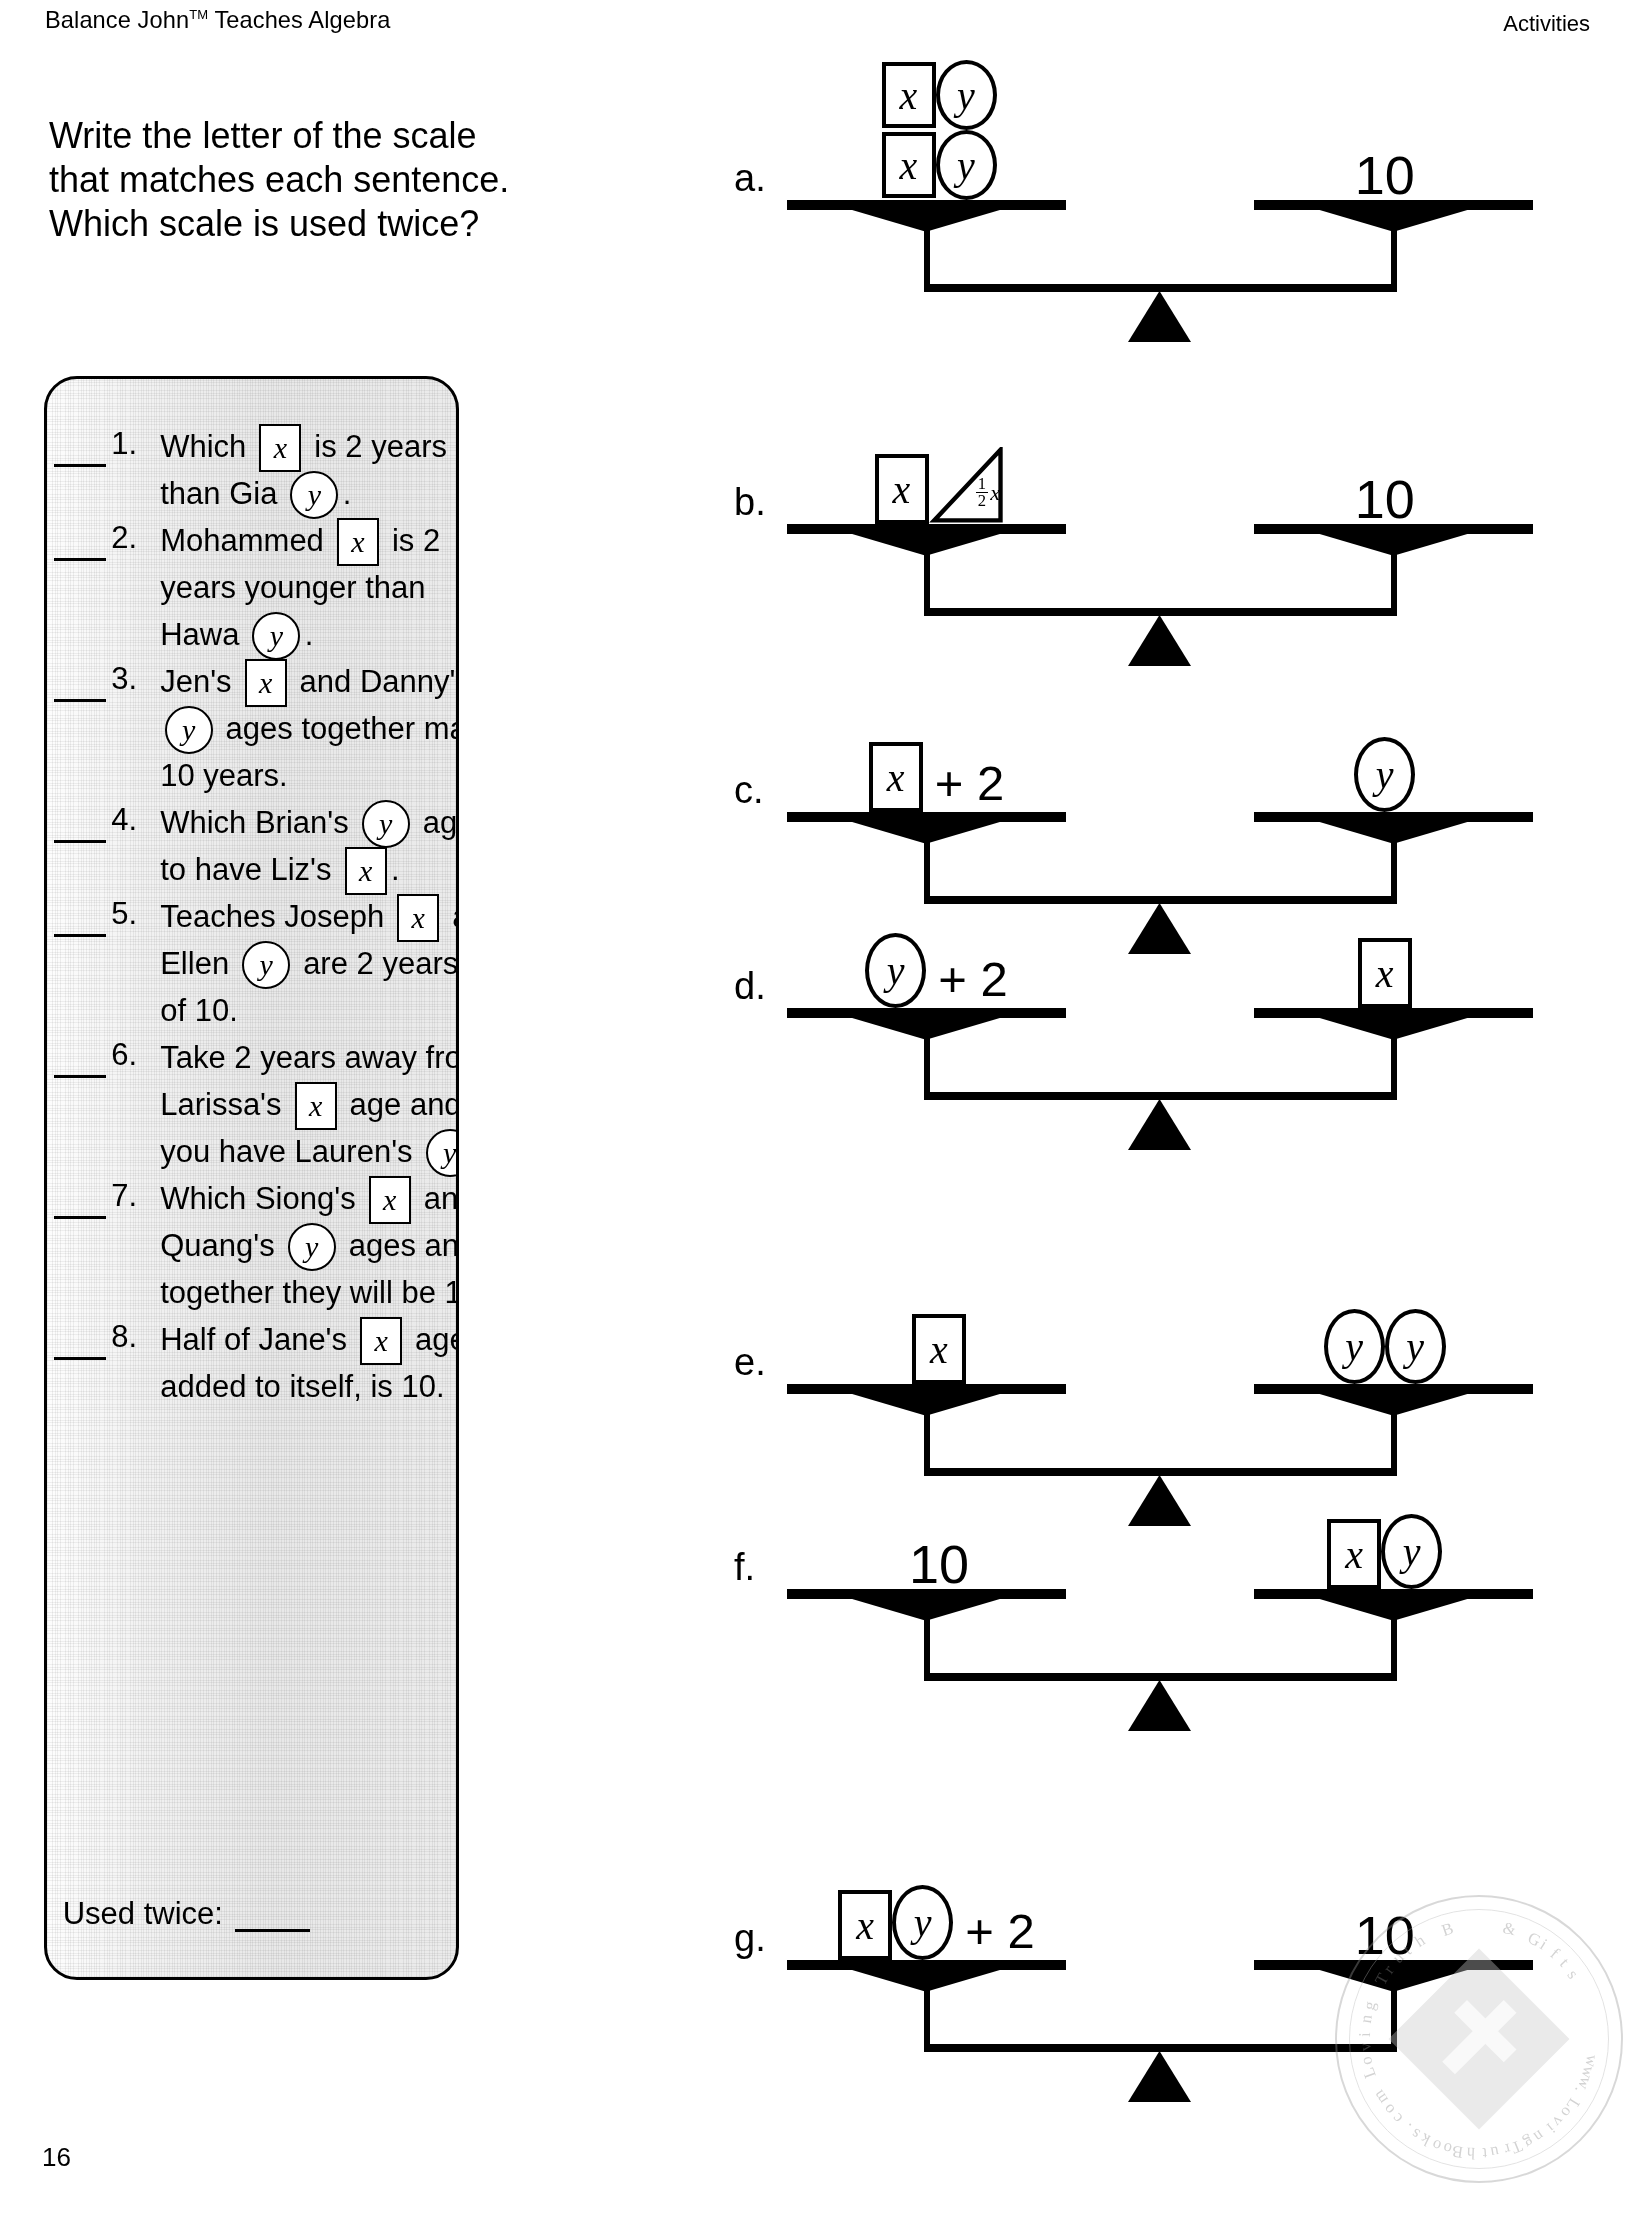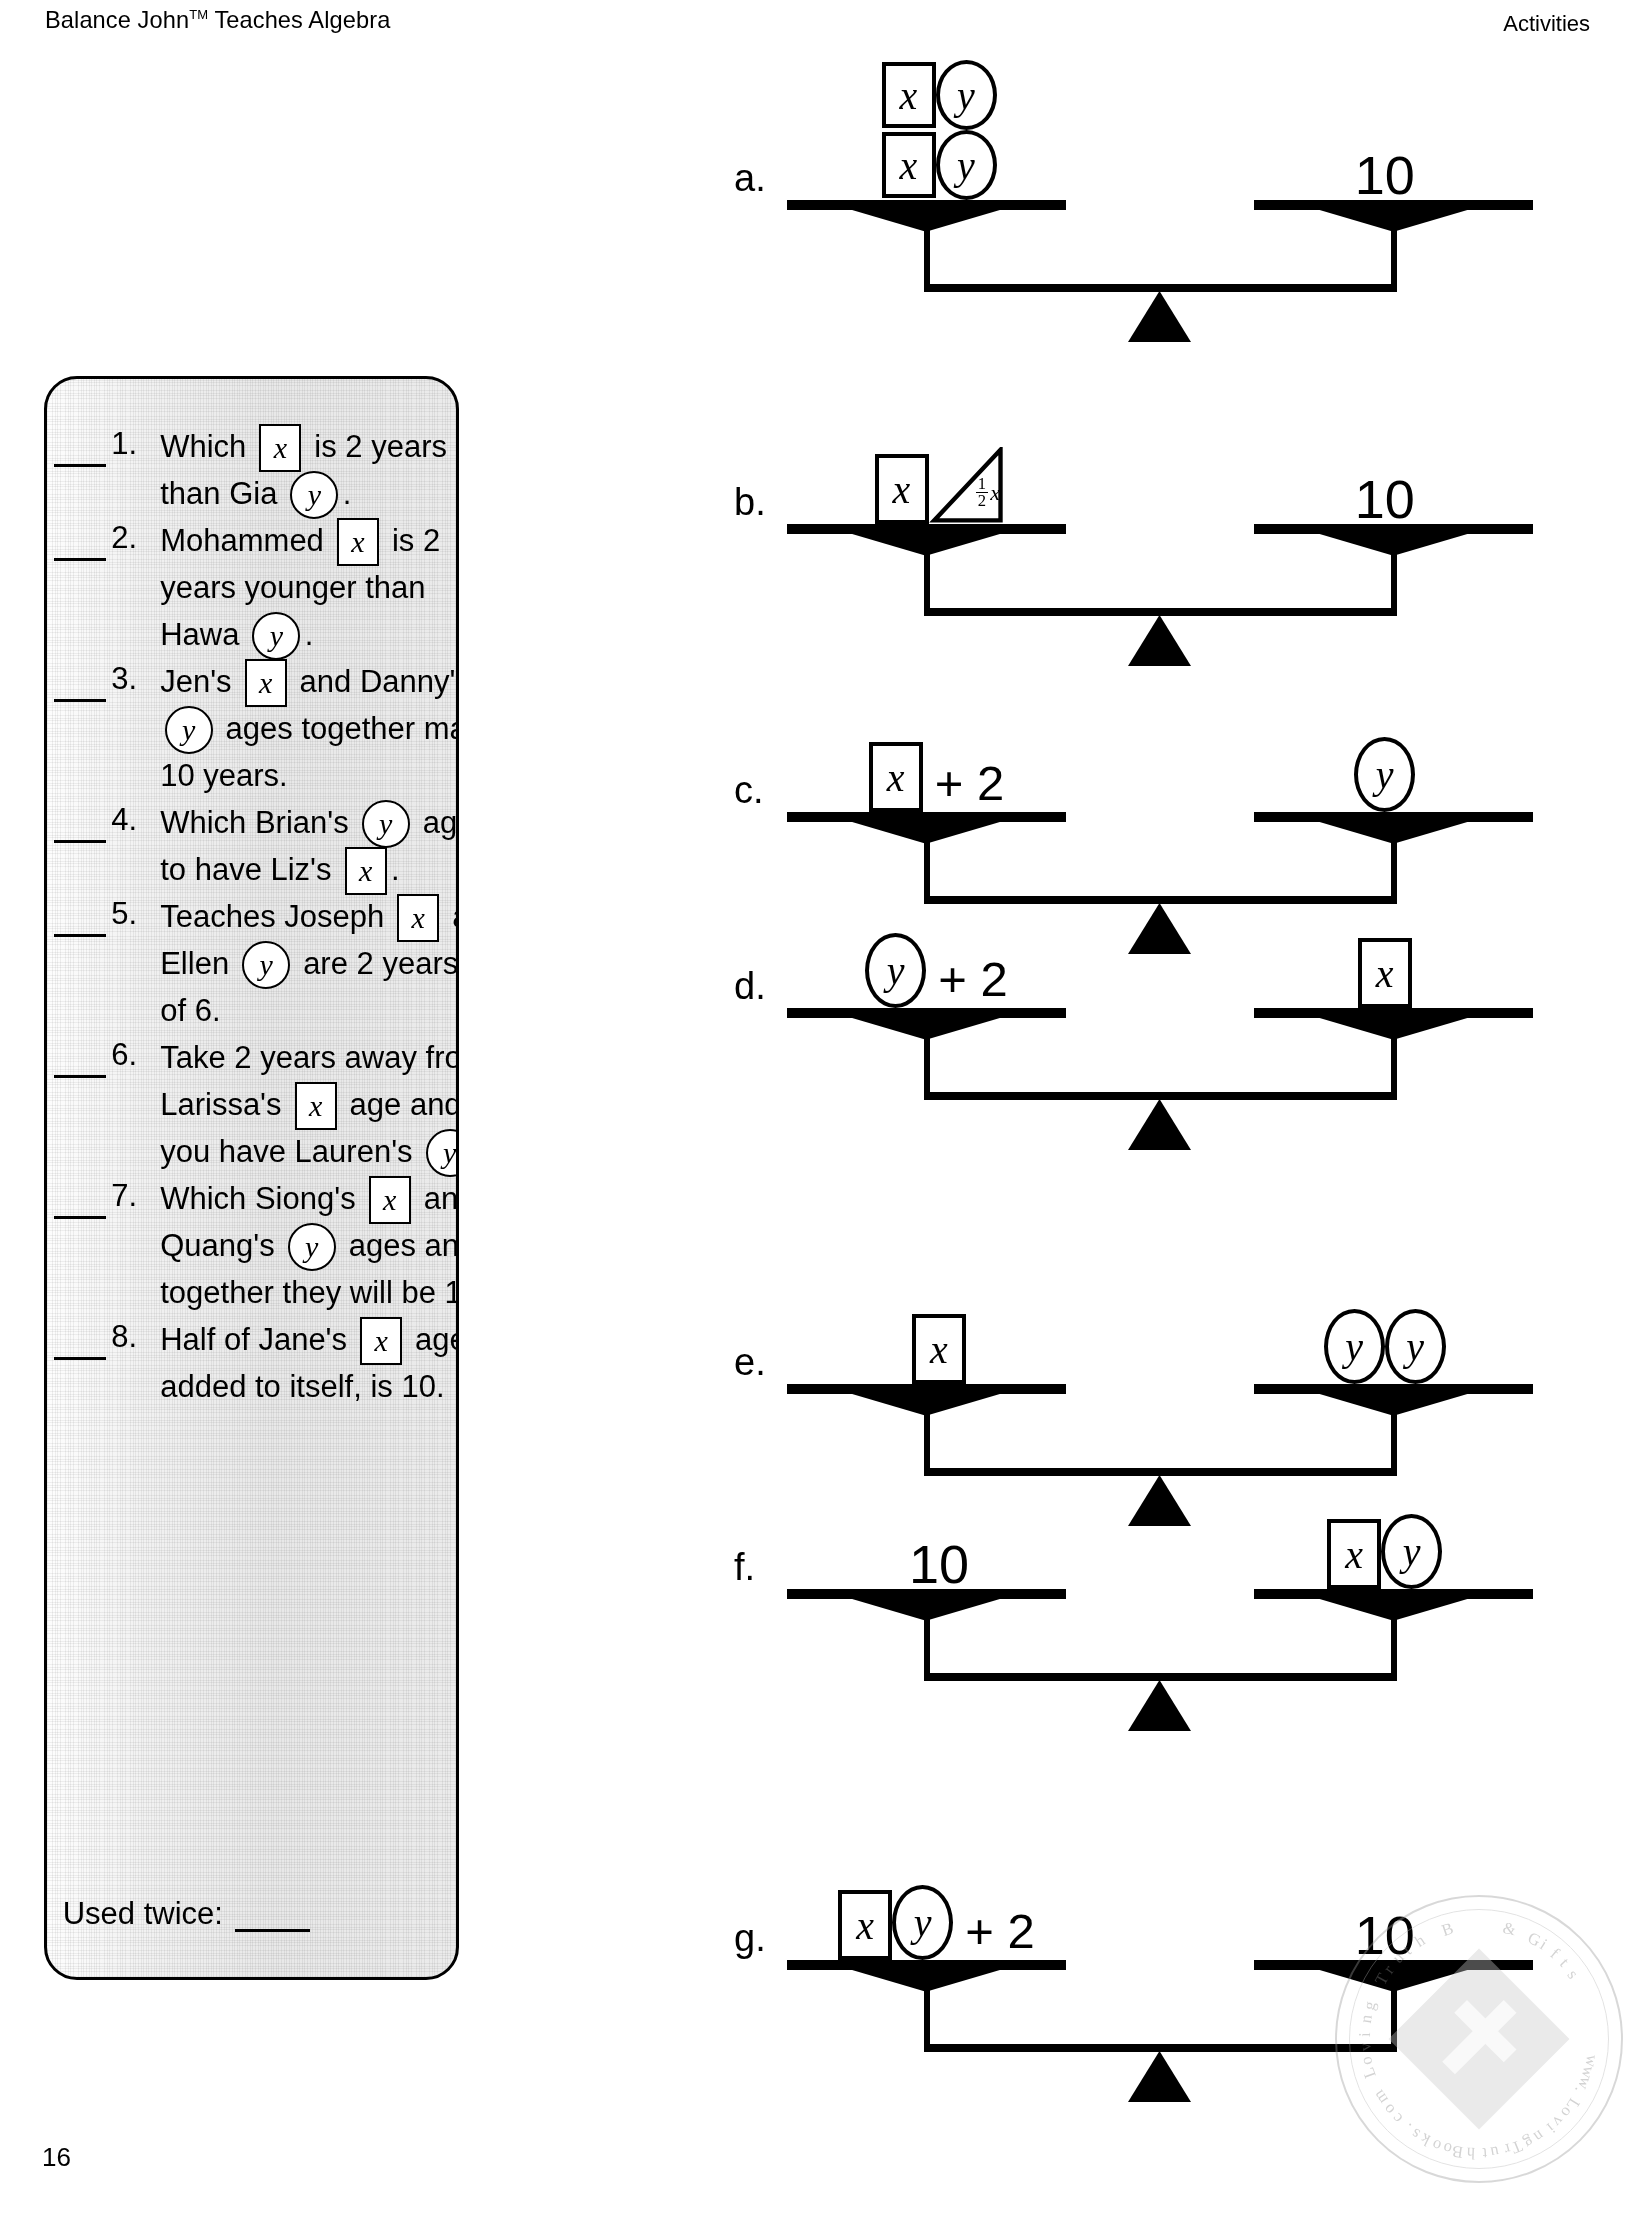--- a/index.html
+++ b/index.html
@@ -135,20 +135,25 @@
   }
 </style>
 </head>
 <body>
 
 <div class="page">
 
   <div class="hdr-left"><span>Balance John</span><sup>TM</sup><span> Teaches Algebra</span></div>
   <div class="hdr-right">Activities</div>
 
+  <div class="instr">
+    <div>Write the letter of the scale</div>
+    <div>that matches each sentence.</div>
+    <div>Which scale is used twice?</div>
+  </div>
 
   <div class="panel">
     <div class="panel-inner" id="panel-items">
         <div class="item">
           <span class="blank"></span>
           <span class="num">1.</span>
           <span class="body">
             <div class="row">
               <span class="txt">Which </span>
               <span class="vbox">x</span>
@@ -222,21 +227,21 @@
               <span class="txt">Teaches Joseph </span>
               <span class="vbox">x</span>
               <span class="txt"> and</span>
             </div>
             <div class="row">
               <span class="txt">Ellen </span>
               <span class="vcirc">y</span>
               <span class="txt"> are 2 years shy</span>
             </div>
             <div class="row">
-              <span class="txt">of 6.</span>
+              <span class="txt">of 10.</span>
             </div>
           </span>
         </div>
         <div class="item">
           <span class="blank"></span>
           <span class="num">6.</span>
           <span class="body">
             <div class="row">
               <span class="txt">Take 2 years away from</span>
             </div>

